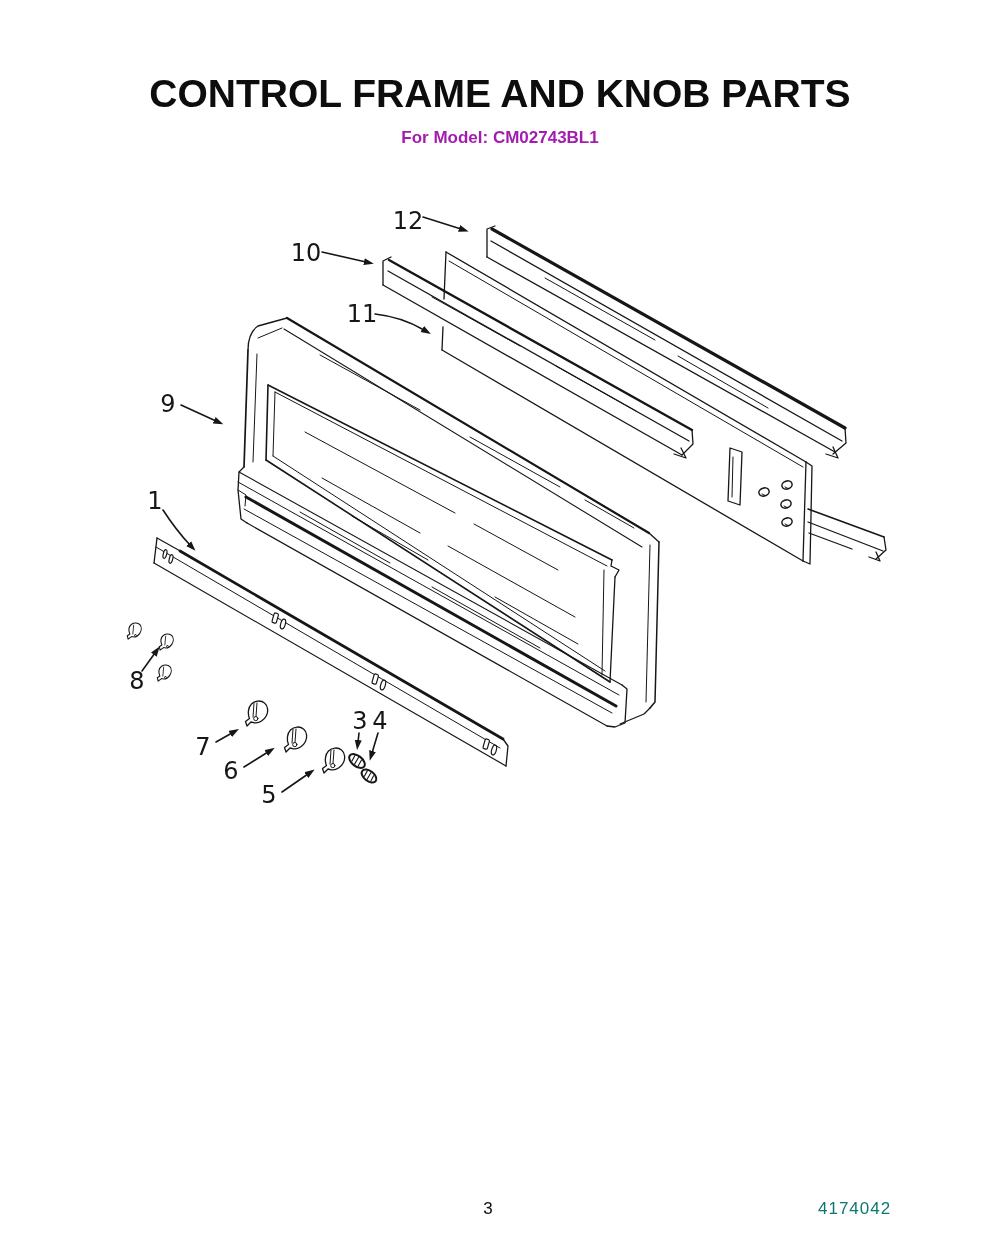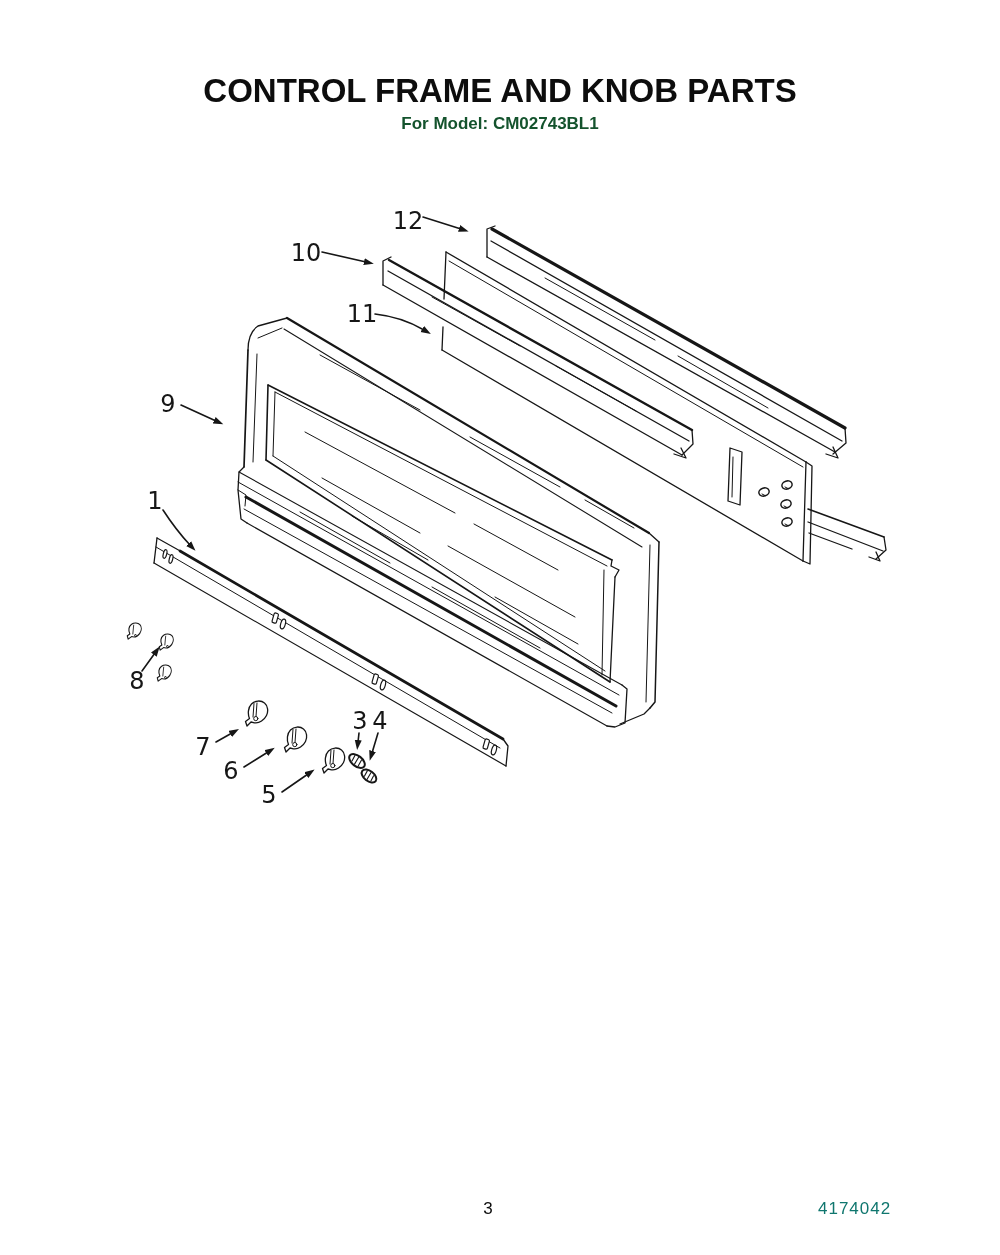--- a/index.html
+++ b/index.html
@@ -3,26 +3,26 @@
 <meta charset="utf-8">
 <style>
   html,body{margin:0;padding:0;background:#888;}
   .page{
     position:relative;width:1000px;height:1255px;margin:0 auto;
     background:#ffffff;overflow:hidden;
     font-family:"Liberation Sans", sans-serif;color:#111;
   }
   .title-block{position:absolute;top:74px;left:0;width:100%;text-align:center;}
   .title-block h1{
-    margin:0;font-size:33px;line-height:1.05;font-weight:bold;
+    margin:0;font-size:39px;line-height:1.05;font-weight:bold;
     letter-spacing:0px;color:#0d0d0d;
     font-family:"Liberation Sans", sans-serif;
   }
   .title-block .subtitle{
-    margin-top:5px;font-size:17px;font-weight:bold;color:#14532d;
+    margin-top:13px;font-size:17px;font-weight:bold;color:#a21caf;
   }
   svg.diagram{position:absolute;top:0;left:0;}
   .footer-page{
     position:absolute;top:1199px;left:448px;width:80px;text-align:center;
     font-size:17px;color:#0d0d0d;
   }
   .footer-doc{
     position:absolute;top:1199px;left:818px;width:120px;text-align:left;
     font-size:17px;color:#0f766e;letter-spacing:1px;
   }

